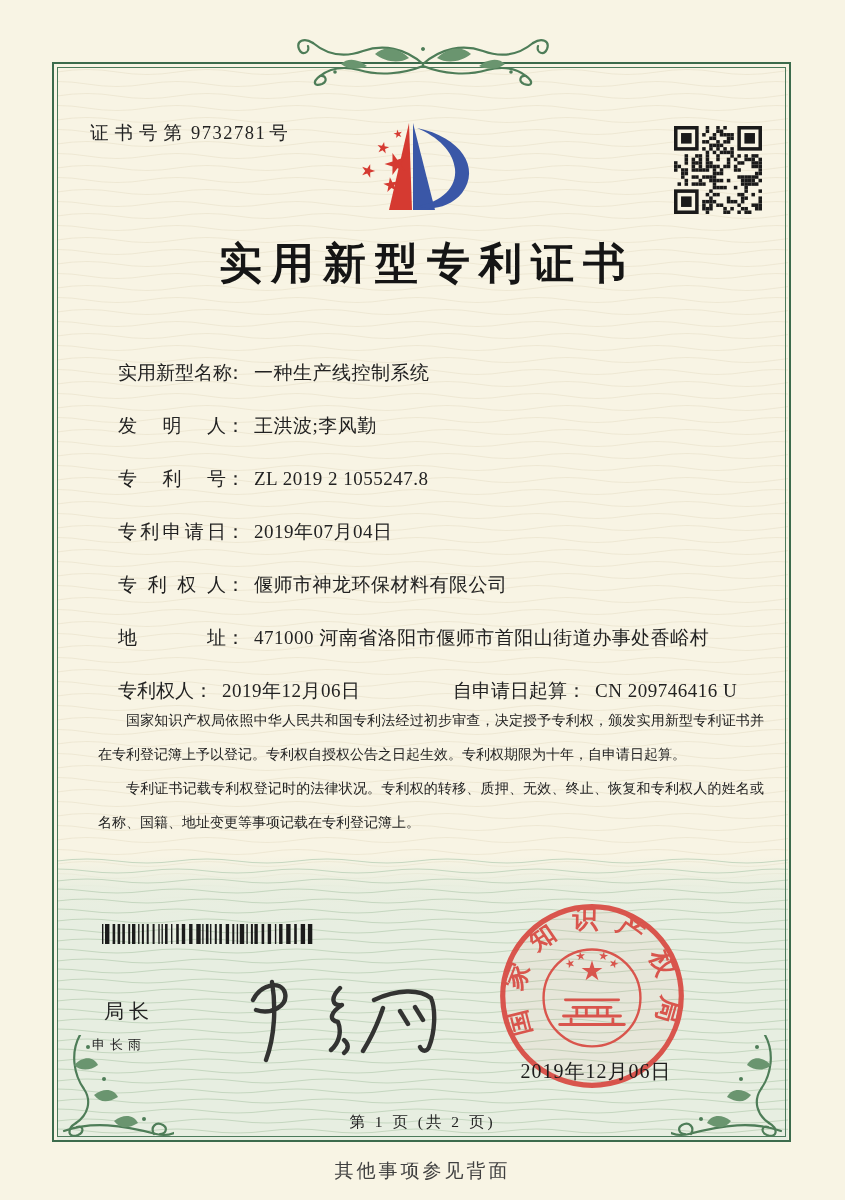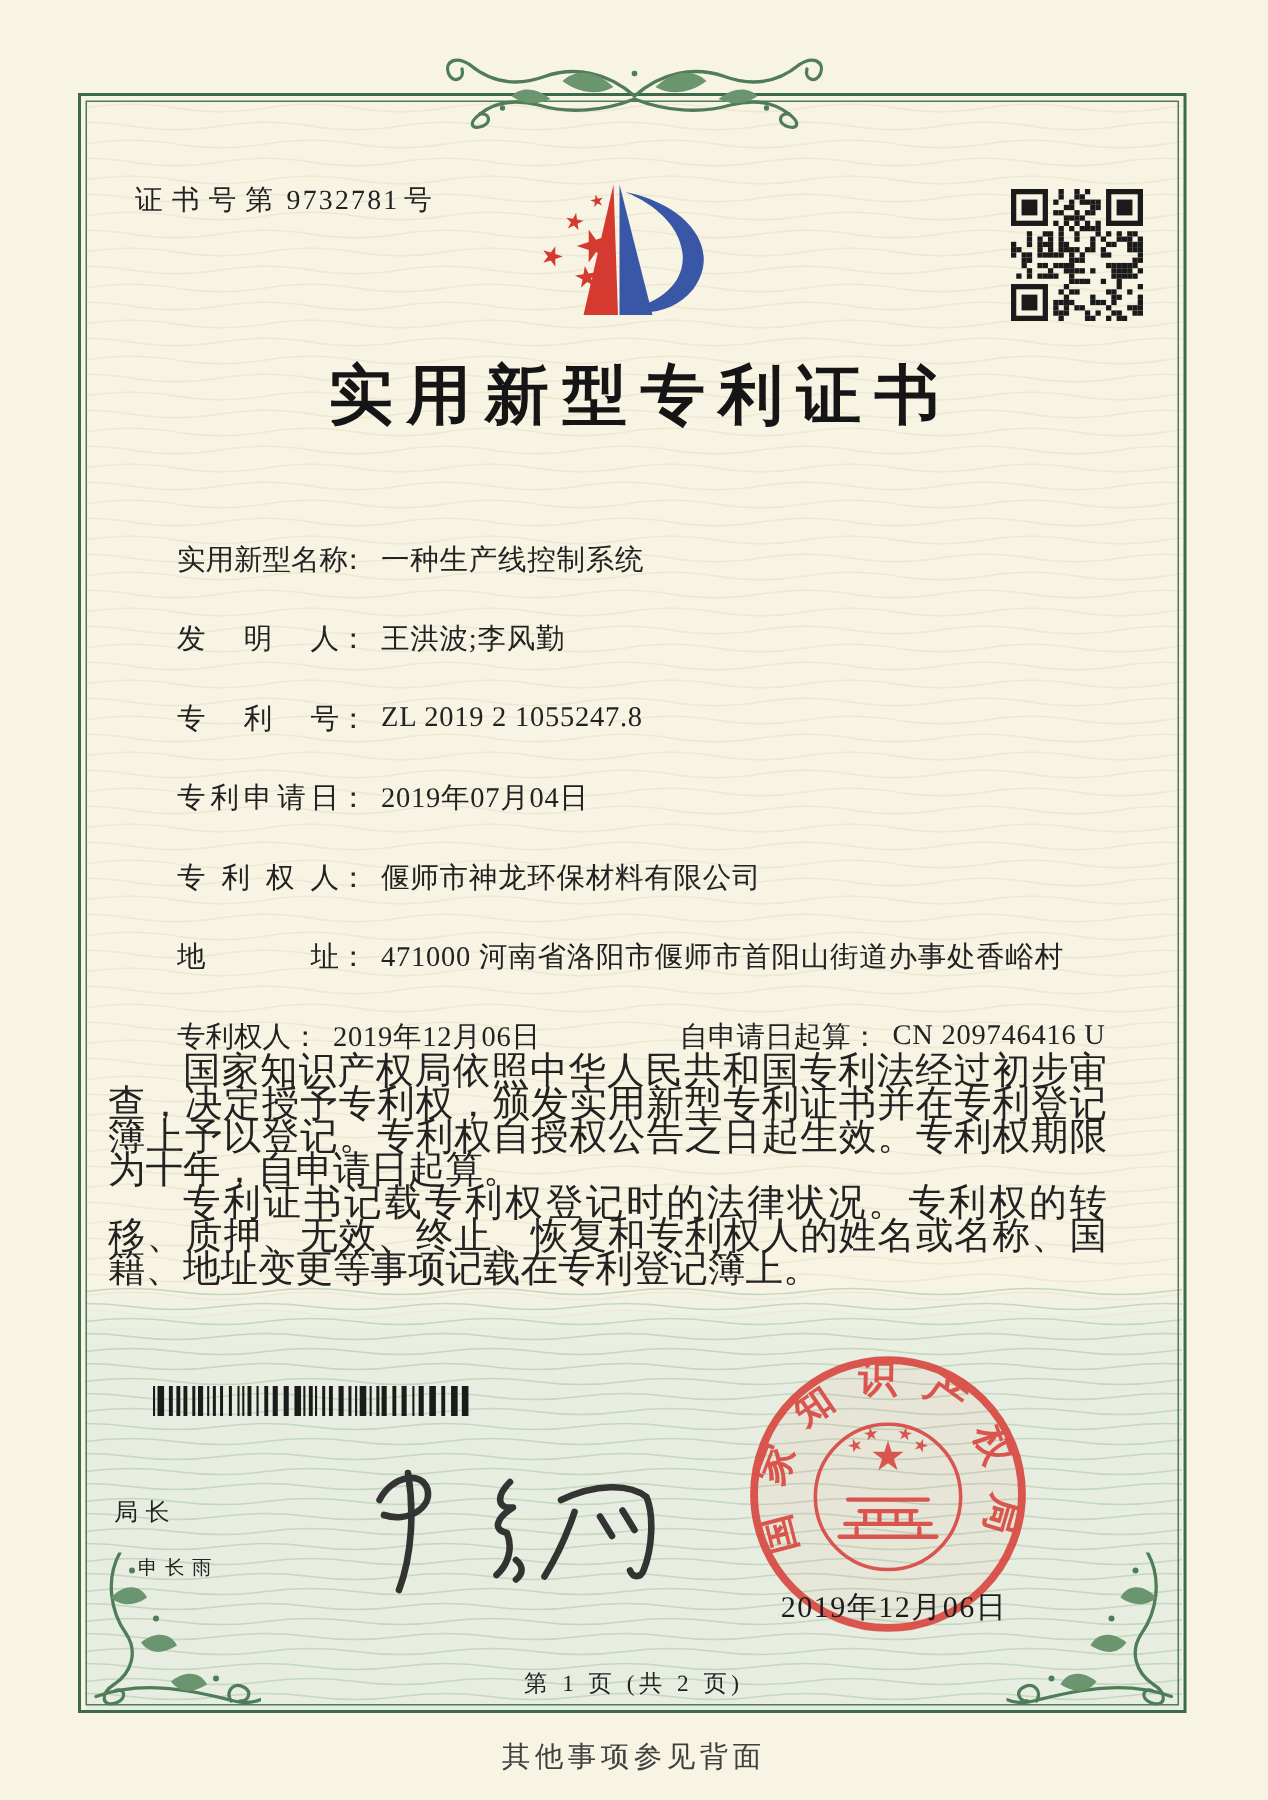--- a/index.html
+++ b/index.html
@@ -27,25 +27,25 @@
       font-size:43px;font-weight:700;letter-spacing:9px;text-indent:9px;color:#151515;}
   
   .fields{position:absolute;left:90px;top:346px;width:668px;}
   .f-row{height:53px;display:flex;align-items:center;font-size:19px;white-space:nowrap;margin-left:28px;}
   .f-label{display:inline-block;width:108px;text-align:justify;text-align-last:justify;}
   .f-colon{display:inline-block;}
   .f-value{margin-left:9px;letter-spacing:.5px;}
   .grant-row{position:relative;}
   .grant-no{position:absolute;left:335px;top:0;height:53px;display:flex;align-items:center;}
   
-  .paras{position:absolute;left:72px;top:704px;width:666px;font-size:25px;line-height:22px;text-align:justify;}
+  .paras{position:absolute;left:98px;top:704px;width:666px;font-size:14px;line-height:34px;text-align:justify;}
   .paras p{margin:0;text-indent:2em;}
   
   .barcode{position:absolute;left:102px;top:924px;}
-  .officer-title{position:absolute;left:76px;top:998px;font-size:16px;letter-spacing:5px;}
+  .officer-title{position:absolute;left:104px;top:998px;font-size:20px;letter-spacing:5px;}
   .officer-name{position:absolute;left:92px;top:1036px;font-size:13px;letter-spacing:5px;}
   .signature{position:absolute;left:225px;top:948px;}
   .seal{position:absolute;left:497px;top:901px;}
   .seal-date{position:absolute;left:506px;top:1058px;width:180px;text-align:center;font-size:20px;letter-spacing:1px;color:#1c1c1c;}
   .page-info{position:absolute;left:0;top:1112px;width:100%;text-align:center;font-size:15.5px;letter-spacing:3px;}
   .back-note{position:absolute;left:0;top:1158px;width:100%;text-align:center;font-size:19px;letter-spacing:3px;color:#404040;}
 </style>
 </head>
 <body>
 

